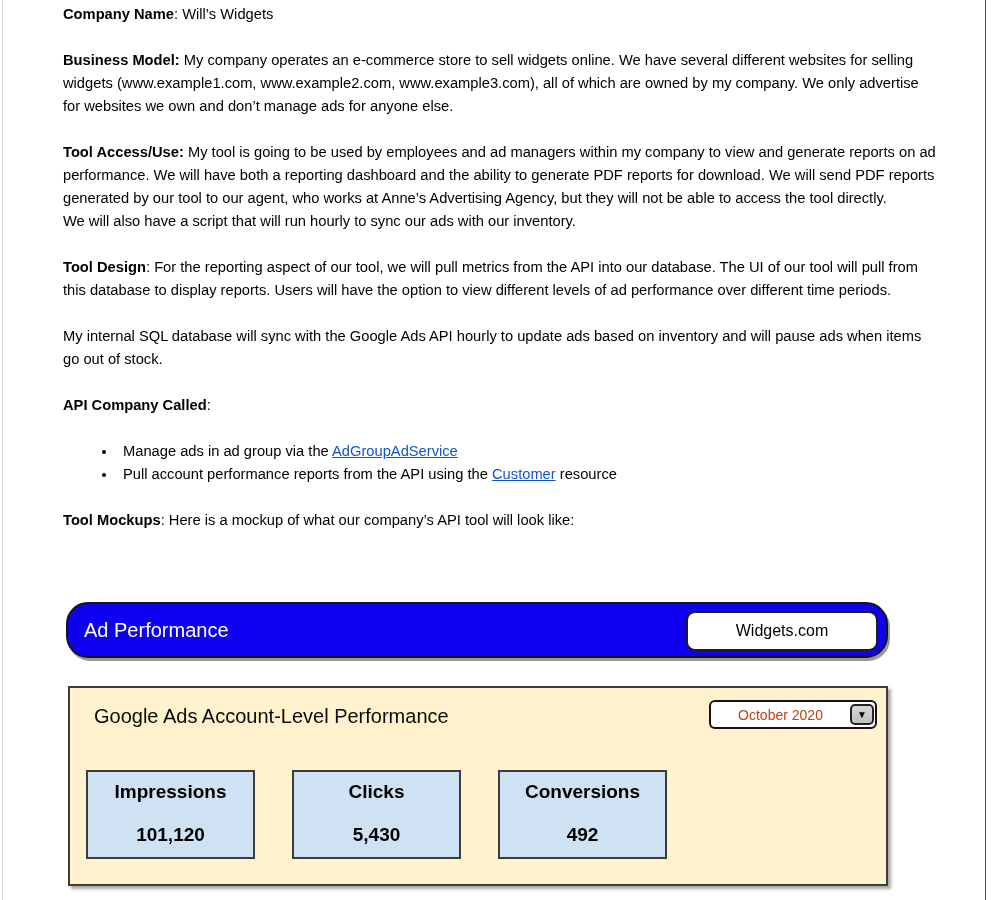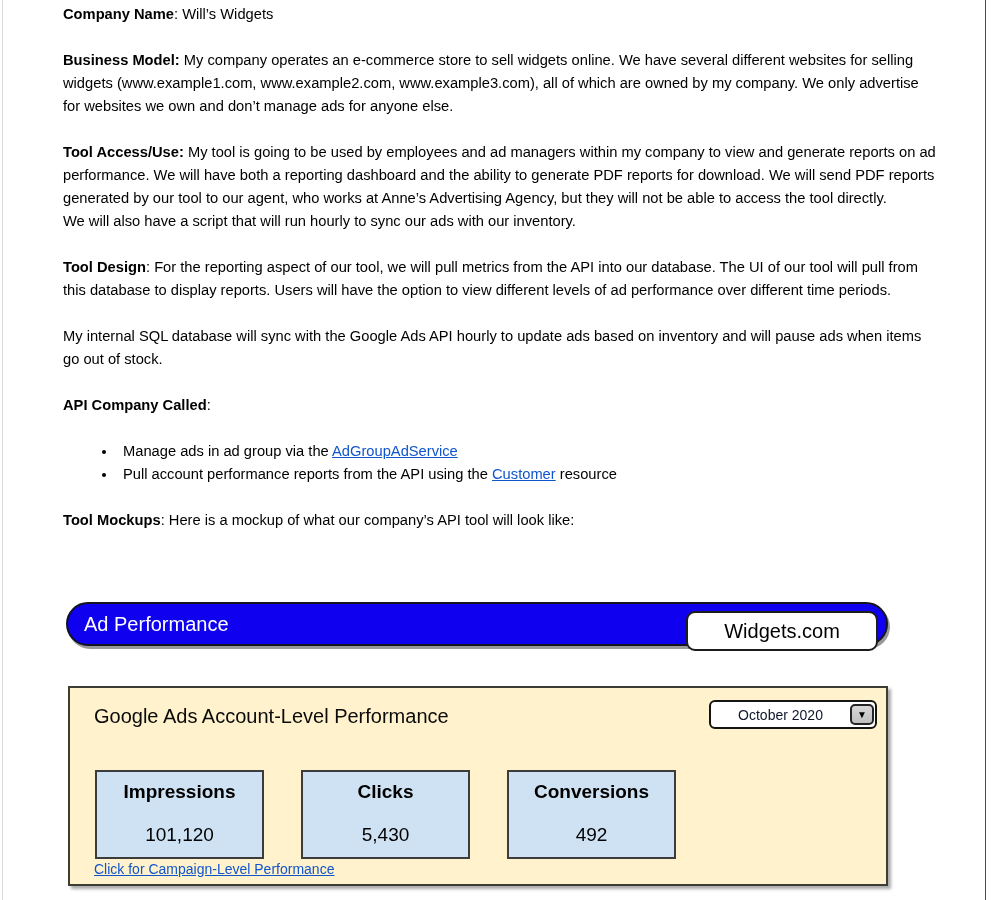--- a/index.html
+++ b/index.html
@@ -18,67 +18,67 @@
   .doc-content .b { font-weight:700; }
   .doc-content ul { list-style:disc; margin:0 0 23px 0; padding-left:54px; }
   .doc-content li { padding-left:6px; }
   a.doclink { color:var(--link-color,#1155CC); text-decoration:underline; cursor:pointer; }
 
   
   .mockup { position:absolute; left:0; top:0; width:100%; height:100%; pointer-events:none; }
   .mockup > * { pointer-events:auto; }
 
   .mk-header {
-    position:absolute; left:63px; top:602px; width:822px; height:44px;
+    position:absolute; left:63px; top:602px; width:822px; height:56px;
     background:var(--accent,#0F00F0);
     border:2px solid #14141e; border-radius:22px;
     box-shadow:2px 3px 0 rgba(70,70,70,.55);
     display:flex; align-items:center;
   }
   .mk-header-title { color:#ffffff; font-size:20px; padding-left:16px; }
   .mk-domain-btn {
     position:absolute; right:8px; top:7px; width:192px; height:40px;
     background:#ffffff; border:2px solid #1d1d1d; border-radius:9px;
     display:flex; align-items:center; justify-content:center;
-    font-size:20px; color:#000; cursor:pointer;
+    font-size:16px; color:#000; cursor:pointer;
   }
 
   .mk-panel {
     position:absolute; left:65px; top:686px; width:820px; height:200px;
     background:var(--panel-bg,#FFF2CC);
     border:2px solid #3d3d35;
     box-shadow:3px 3px 3px #aaaaaa;
   }
   .mk-panel-title { position:absolute; left:24px; top:17px; font-size:20px; color:#0b0b0b; }
 
   .mk-dropdown {
     position:absolute; right:9px; top:12px; width:168px; height:29px;
     background:#ffffff; border:2px solid #141414; border-radius:6px;
     display:flex; align-items:center; cursor:pointer;
   }
-  .mk-dropdown-value { flex:1; text-align:center; font-size:14px; color:#0f172a; }
+  .mk-dropdown-value { flex:1; text-align:center; font-size:14px; color:#c2410c; }
   .mk-dropdown-arrow {
     width:24px; height:21px; margin-right:1px; flex:0 0 24px;
     background:linear-gradient(#d6d6d6,#bfbfbf);
     border:2px solid #232323; border-radius:5px;
     display:flex; align-items:center; justify-content:center;
     font-size:10px; color:#000;
   }
 
-  .mk-cards { position:absolute; left:25px; top:82px; display:flex; gap:37px; }
+  .mk-cards { position:absolute; left:16px; top:82px; display:flex; gap:37px; }
   .mk-card {
     width:169px; height:89px;
     background:var(--card-bg,#CFE2F3);
     border:2px solid #3c3c3c;
     display:flex; flex-direction:column; align-items:center; justify-content:space-between;
     padding:9px 4px 11px 4px;
     font-size:19px; color:#000;
   }
   .mk-card-label { font-weight:700; }
-  .mk-card-value { font-weight:400; }
+  .mk-card-value { font-weight:700; }
 
   .mk-link {
     position:absolute; left:24px; bottom:7px; font-size:14px;
     color:var(--link-color,#1155CC); text-decoration:underline; cursor:pointer;
   }
 </style>
 </head>
 <body>
 
 <div class="page">
@@ -120,17 +120,16 @@
         <div class="mk-card">
           <span class="mk-card-label">Clicks</span>
           <span class="mk-card-value">5,430</span>
         </div>
         <div class="mk-card">
           <span class="mk-card-label">Conversions</span>
           <span class="mk-card-value">492</span>
         </div>
       </div>
 
-      <a class="mk-link">Click for Campaign-Level Performance</a>
     </div>
 
   </div>
 </div>
 
 </body></html>

